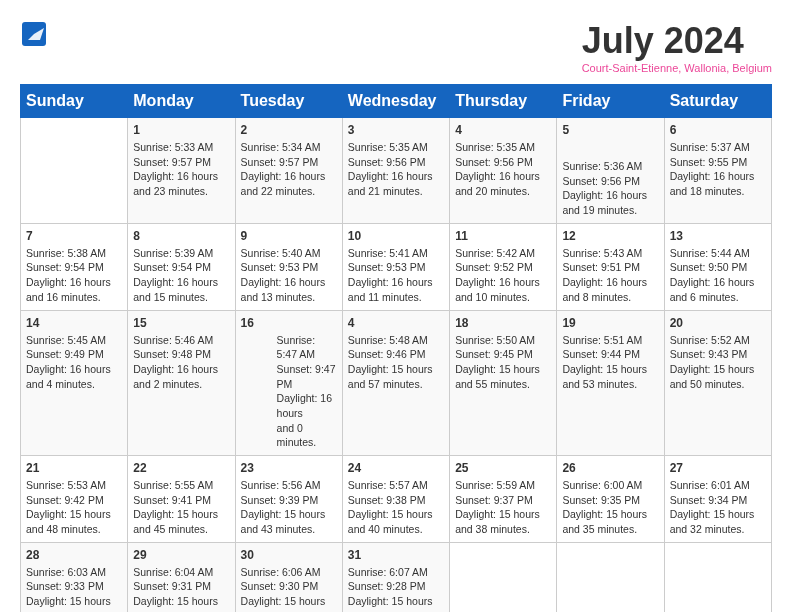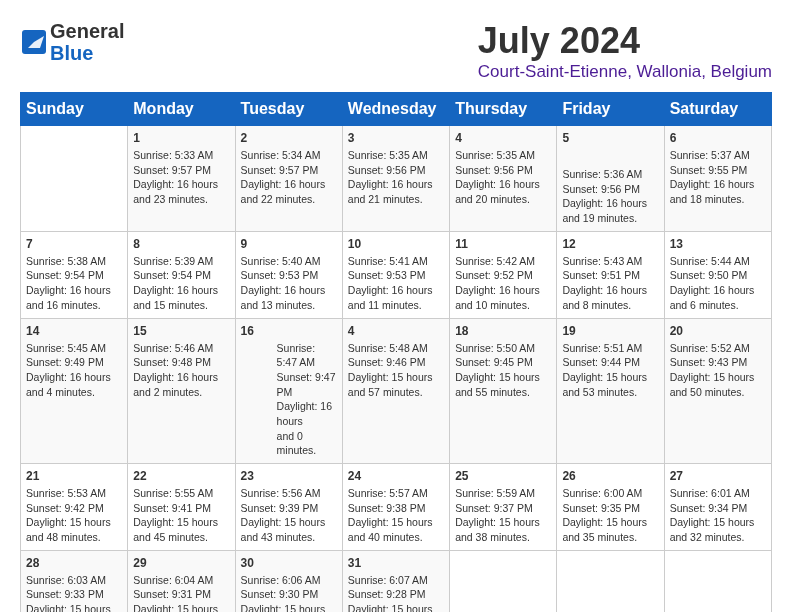--- a/index.html
+++ b/index.html
@@ -26,22 +26,22 @@
       margin-right: 2px;
     }
     .title-block {
     }
     .month-title {
       font-size: 36px;
       font-weight: bold;
       color: #333;
     }
     .subtitle {
-      font-size: 17px;
-      color: #4c1d95;
+      font-size: 11px;
+      color: #ec4899;
     }
     table {
       width: 100%;
       border-collapse: collapse;
       table-layout: fixed;
     }
     thead tr th {
       background-color: #1565c0;
       color: #fff;
       font-size: 16px;
@@ -79,24 +79,20 @@
   </style>
 </head>
 <body>
 
 <div class="header">
   <div class="logo">
     <svg class="logo-icon" viewBox="0 0 28 28">
       <rect x="2" y="2" width="24" height="24" rx="3" fill="#1565c0"></rect>
       <polygon points="8,20 20,20 24,8 14,14" fill="white" opacity="0.9"></polygon>
     </svg>
-    <div>
-      <div style="font-size:20px;font-weight:bold;color:#333;line-height:1.1;">General</div>
-      <div style="font-size:20px;font-weight:bold;color:#1565c0;line-height:1.1;">Blue</div>
-    </div>
   </div>
   <div class="title-block">
     <div class="month-title">July 2024</div>
     <div class="subtitle">Court-Saint-Etienne, Wallonia, Belgium</div>
   </div>
 </div>
 
 <table>
   <thead>
     <tr>

